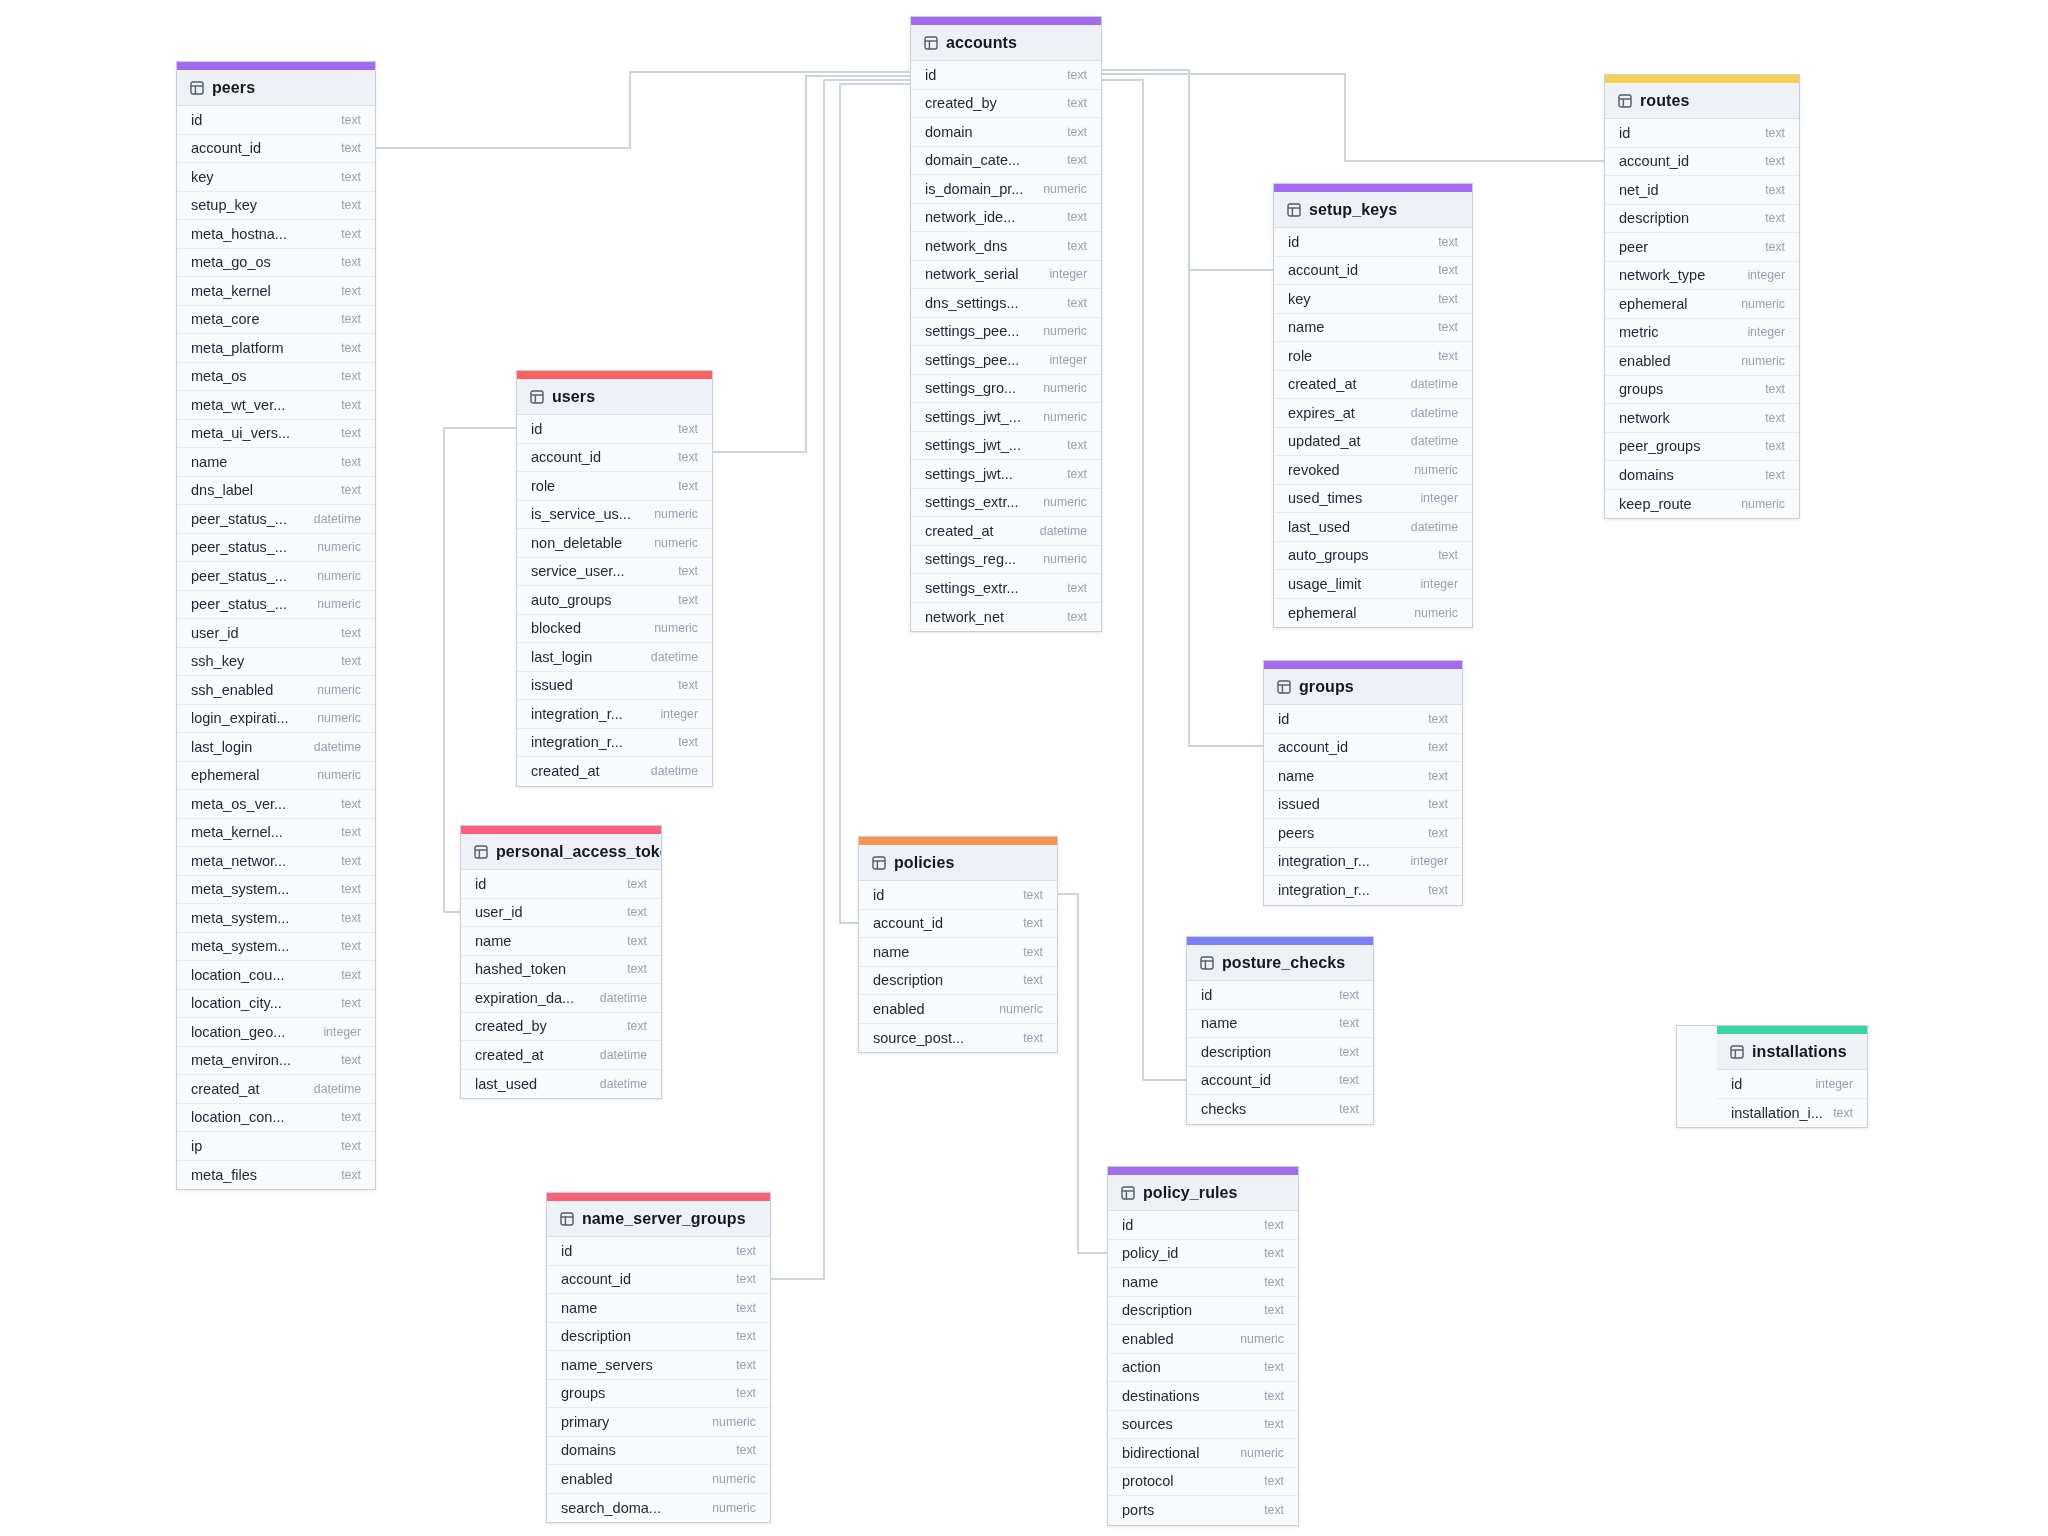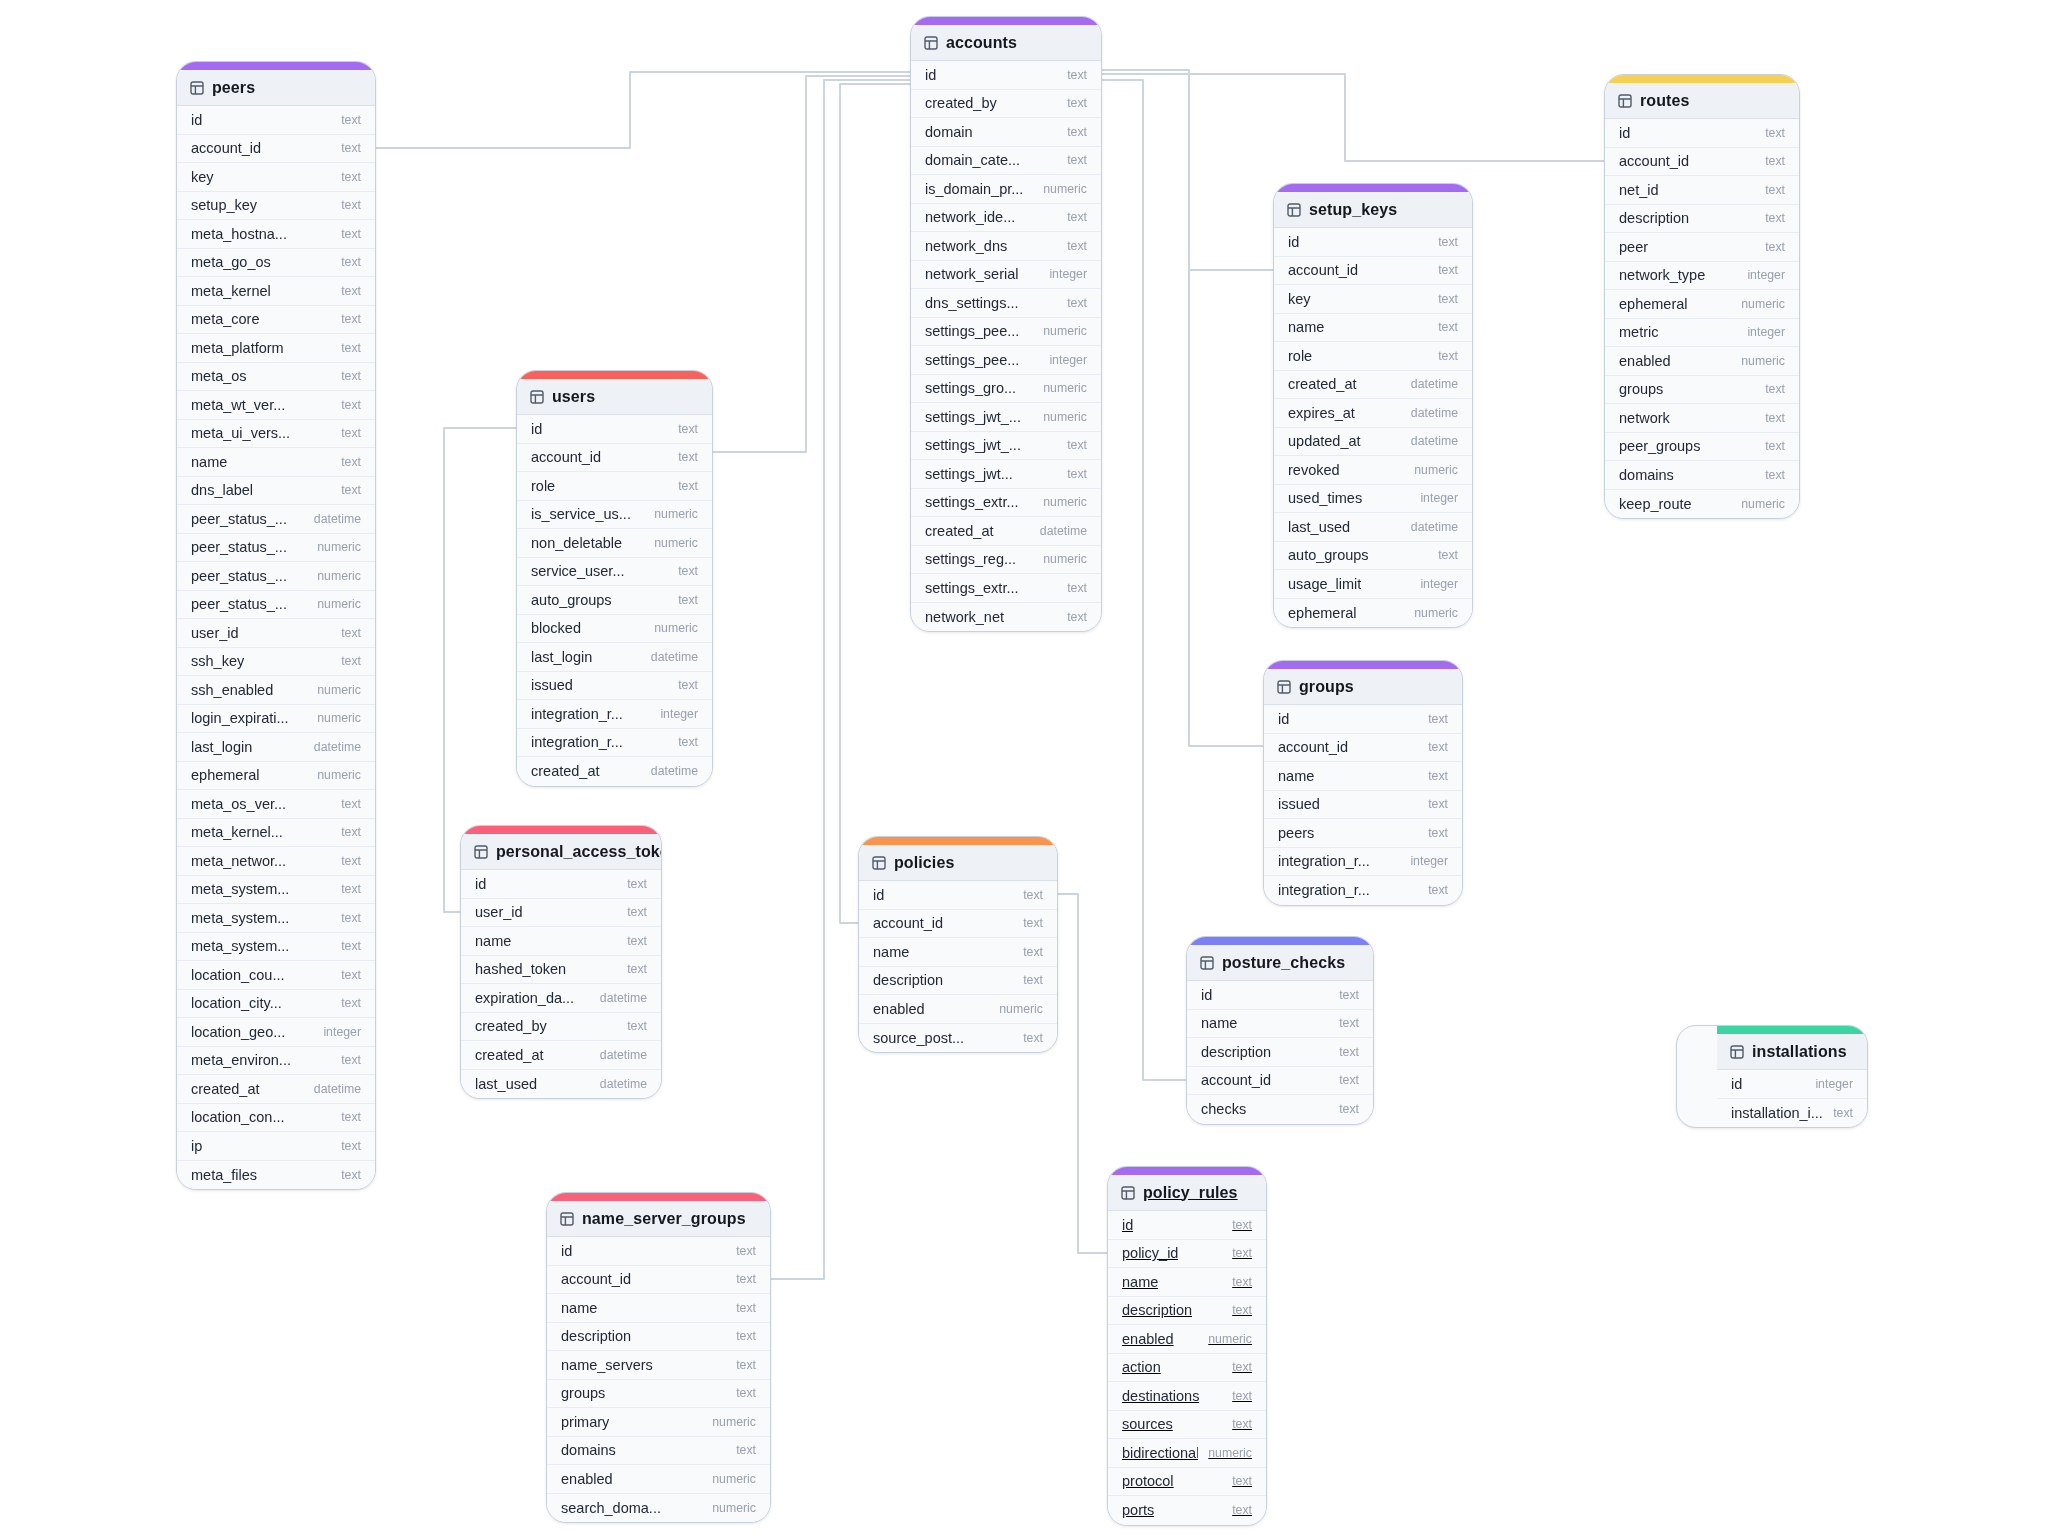--- a/index.html
+++ b/index.html
@@ -5,21 +5,21 @@
   html,body{margin:0;padding:0;}
   body{
     width:2048px;height:1536px;position:relative;overflow:hidden;
     background:#ffffff;
     font-family:"Liberation Sans","DejaVu Sans",sans-serif;
   }
   #canvas{position:absolute;inset:0;}
   #wires{position:absolute;left:0;top:0;z-index:1;}
   .table{
     position:absolute;z-index:2;
-    border:1px solid #c7d0dc;border-radius:20px;overflow:hidden;
+    border:1px solid #c7d0dc;border-radius:0;overflow:hidden;
     background:#f8fafc;
     box-shadow:0 1px 3px rgba(20,30,50,0.10);
     box-sizing:border-box;
   }
   .accent{height:8px;width:100%;}
   .thead{
     height:36px;display:flex;align-items:center;
     background:#eef2f6;border-bottom:1px solid #d9e0e8;
     padding:0 13px;box-sizing:border-box;
   }
@@ -714,21 +714,21 @@
       </div>
       <div class="row">
         <span class="fname">account_id</span>
         <span class="ftype">text</span>
       </div>
       <div class="row">
         <span class="fname">checks</span>
         <span class="ftype">text</span>
       </div>
     </div>
-    <div class="table" style="left: 1107px; top: 1166px; width: 160px; text-decoration: underline;">
+    <div class="table" style="left: 1107px; top: 1166px; width: 192px;">
       <div class="accent" style="background: rgb(163, 107, 240);"></div>
       <div class="thead">
         <span class="ticon">
           <svg width="14" height="14" viewBox="0 0 14 14">
             <rect x="1" y="1" width="12" height="12" rx="2" fill="none" stroke="#525b68" stroke-width="1.4"></rect>
             <line x1="1" y1="5" x2="13" y2="5" stroke="#525b68" stroke-width="1.4"></line>
             <line x1="5.4" y1="5" x2="5.4" y2="13" stroke="#525b68" stroke-width="1.4"></line>
           </svg>
         </span>
         <span class="tname">policy_rules</span>

